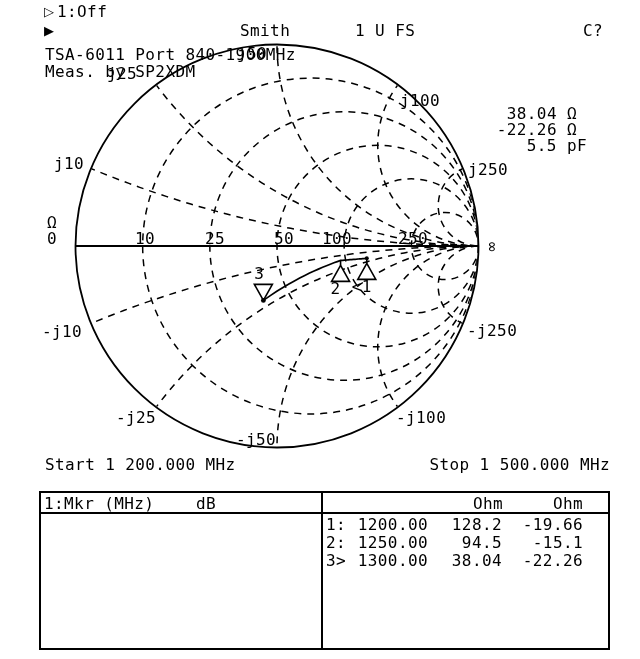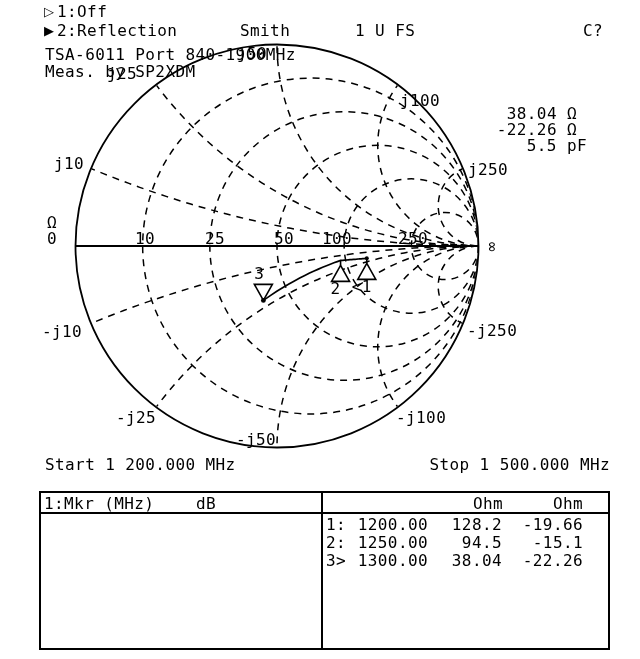--- a/index.html
+++ b/index.html
@@ -83,21 +83,20 @@
         <text x="116" y="423">-j25</text>
         <text x="236" y="445">-j50</text>
         <text x="396" y="423">-j100</text>
         <text x="467" y="336">-j250</text>
       </g>
     </svg>
 
   <span class="abs tri" style="left:44px;top:5px;">▷</span>
   <span class="abs" style="left:57px;top:3px;">1:Off</span>
   <span class="abs tri" style="left:44px;top:24px;">▶</span>
-  <span class="abs" style="left:57px;top:22px;">2:Reflection</span>
   <span class="abs" style="left:240px;top:22px;">Smith</span>
   <span class="abs" style="left:355px;top:22px;">1 U FS</span>
   <span class="abs" style="right:37px;top:22px;">C?</span>
 
   <span class="abs" style="left:45px;top:46px;">TSA-6011 Port 840-1900MHz</span>
   <span class="abs" style="left:45px;top:63px;">Meas. by SP2XDM</span>
 
   <span class="abs ralign" style="right:63px;top:105px;">38.04 Ω</span>
   <span class="abs ralign" style="right:63px;top:121px;">-22.26 Ω</span>
   <span class="abs ralign" style="right:53px;top:137px;">5.5 pF</span>

